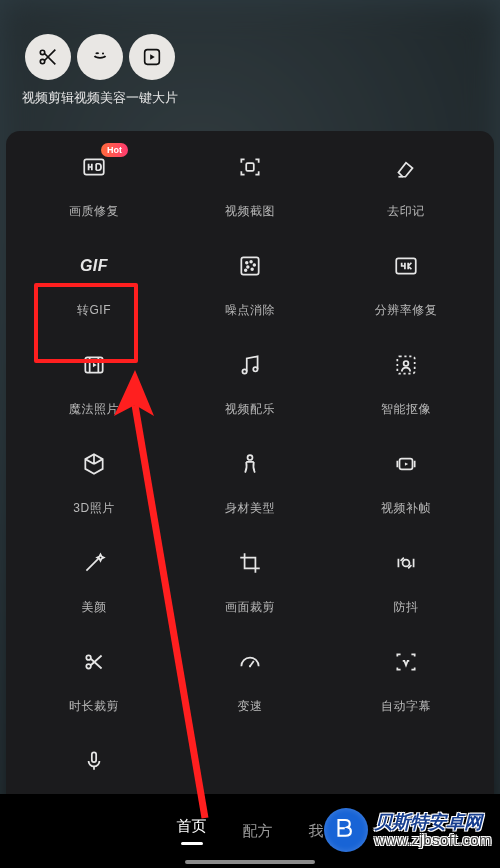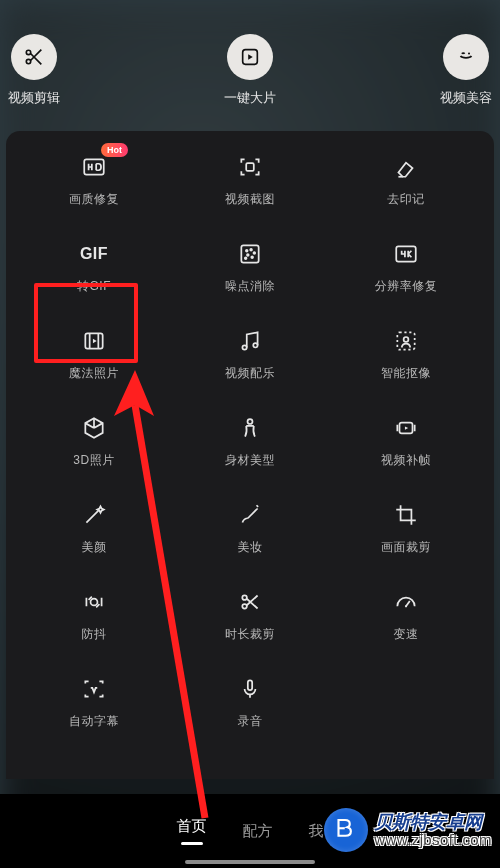--- a/index.html
+++ b/index.html
@@ -19,22 +19,22 @@
     z-index:0;
   }
   .bg::after{
     content:""; position:absolute; inset:0;
     background: linear-gradient(0deg, rgba(216,227,228,.04), rgba(216,227,228,.04));
   }
 
   
   .top-row {
     position: relative; z-index:2;
-    display:flex; justify-content:space-between;
-    padding: 34px 8px 6px;
+    display:flex; justify-content:flex-start;
+    padding: 34px 22px 6px;
   }
   .top-item { display:flex; flex-direction:column; align-items:center; gap:9px; }
   .top-icon {
     width:46px; height:46px; border-radius:50%;
     background:#e9e7e4;
     display:flex; align-items:center; justify-content:center;
     color:#111; font-size:20px;
   }
   .top-label { color:#e7e7e7; font-size:13px; }
 
@@ -52,28 +52,29 @@
   }
   .grid {
     display:grid;
     grid-template-columns: repeat(3, 1fr);
     row-gap: 26px;
     column-gap: 0;
     padding: 8px 6px 4px;
   }
   .tile {
     position:relative;
-    display:flex; flex-direction:column; align-items:center; gap:10px;
+    display:flex; flex-direction:column; align-items:center; gap:22px;
     padding: 4px 0 2px;
     justify-content: center;
   }
   .tile-icon {
     width:28px; height:28px;
     display:flex; align-items:center; justify-content:center;
     color:#e6e6e6;
+    font-style:italic;
   }
   .tile-icon svg { width:26px; height:26px; stroke:#e6e6e6; fill:none; stroke-width:1.6; }
   .tile-label { color:#b9b9b9; font-size:12px; text-align:center; letter-spacing:.5px; }
   .gif-text { font-size:16px; font-weight:700; color:#e6e6e6; letter-spacing:.5px; }
 
   .badge {
     position:absolute; top:-6px; left:50%; transform:translateX(7px);
     background: linear-gradient(90deg,#ff6a3c,#ff3b6f);
     color:#fff; font-size:9px; font-weight:600;
     padding:1px 6px; border-radius:8px;
@@ -140,35 +141,35 @@
           <circle cx="6" cy="7" r="2.4"></circle>
           <circle cx="6" cy="17" r="2.4"></circle>
           <path d="M8.2 8.2 L20 20 M8.2 15.8 L20 4"></path>
         </svg>
     </div>
     <span class="top-label">视频剪辑</span>
   </div>
   <div class="top-item">
     <div class="top-icon">
       <svg viewBox="0 0 24 24" width="22" height="22" stroke="#111" fill="none" stroke-width="1.8">
-          <rect x="4" y="4" width="16" height="16" rx="3"></rect>
-          <path d="M10 9l5 3-5 3z" fill="#111" stroke="none"></path>
-        </svg>
-    </div>
-    <span class="top-label">一键大片</span>
-  </div>
-  <div class="top-item">
-    <div class="top-icon">
-      <svg viewBox="0 0 24 24" width="22" height="22" stroke="#111" fill="none" stroke-width="1.8">
           <path d="M6 11c1.8 2.5 10.2 2.5 12 0"></path>
           <path d="M7.5 8.4c.6-.9 2.4-.9 3 0"></path>
           <circle cx="15.3" cy="8.2" r="1.15" fill="#111" stroke="none"></circle>
         </svg>
     </div>
     <span class="top-label">视频美容</span>
+  </div>
+  <div class="top-item">
+    <div class="top-icon">
+      <svg viewBox="0 0 24 24" width="22" height="22" stroke="#111" fill="none" stroke-width="1.8">
+          <rect x="4" y="4" width="16" height="16" rx="3"></rect>
+          <path d="M10 9l5 3-5 3z" fill="#111" stroke="none"></path>
+        </svg>
+    </div>
+    <span class="top-label">一键大片</span>
   </div>
 </div>
 
 <div class="grab"></div>
 
 <div class="panel">
   <div class="grid">
 
     <div class="tile">
       <span class="badge">Hot</span>
@@ -295,30 +296,20 @@
           <svg viewBox="0 0 24 24">
             <path d="M5 19L17 7"></path>
             <path d="M18 4l1 2 2 1-2 1-1 2-1-2-2-1 2-1z"></path>
           </svg>
         </div>
       <span class="tile-label">美颜</span>
     </div>
     <div class="tile">
       <div class="tile-icon">
           <svg viewBox="0 0 24 24">
-            <path d="M5 19c1-3 3-4 5-4"></path>
-            <path d="M10 15L19 6"></path>
-            <path d="M18 3l1.5 1.5"></path>
-          </svg>
-        </div>
-      <span class="tile-label">美妆</span>
-    </div>
-    <div class="tile">
-      <div class="tile-icon">
-          <svg viewBox="0 0 24 24">
             <path d="M7 3v14h14"></path>
             <path d="M3 7h14v14"></path>
           </svg>
         </div>
       <span class="tile-label">画面裁剪</span>
     </div>
 
     <div class="tile">
       <div class="tile-icon">
           <svg viewBox="0 0 24 24">

